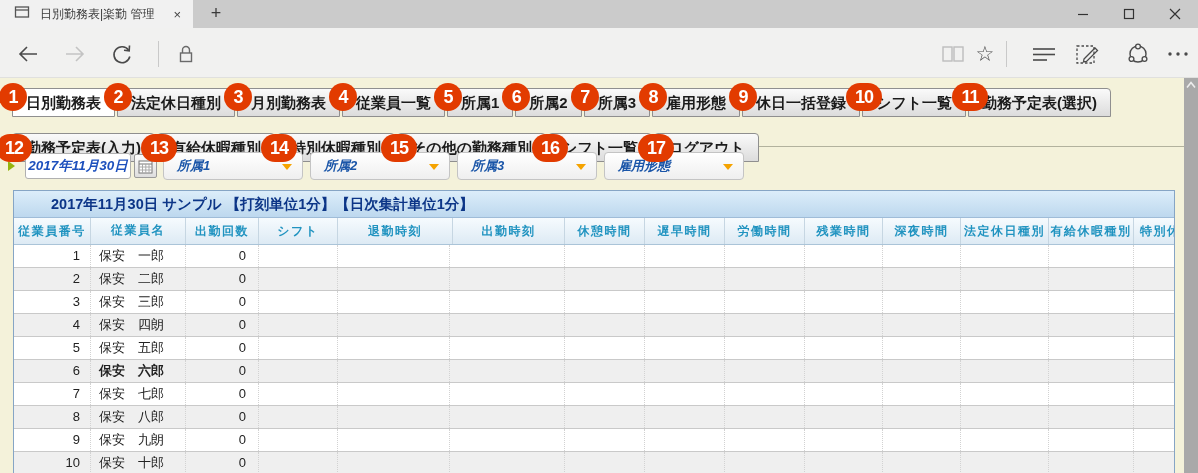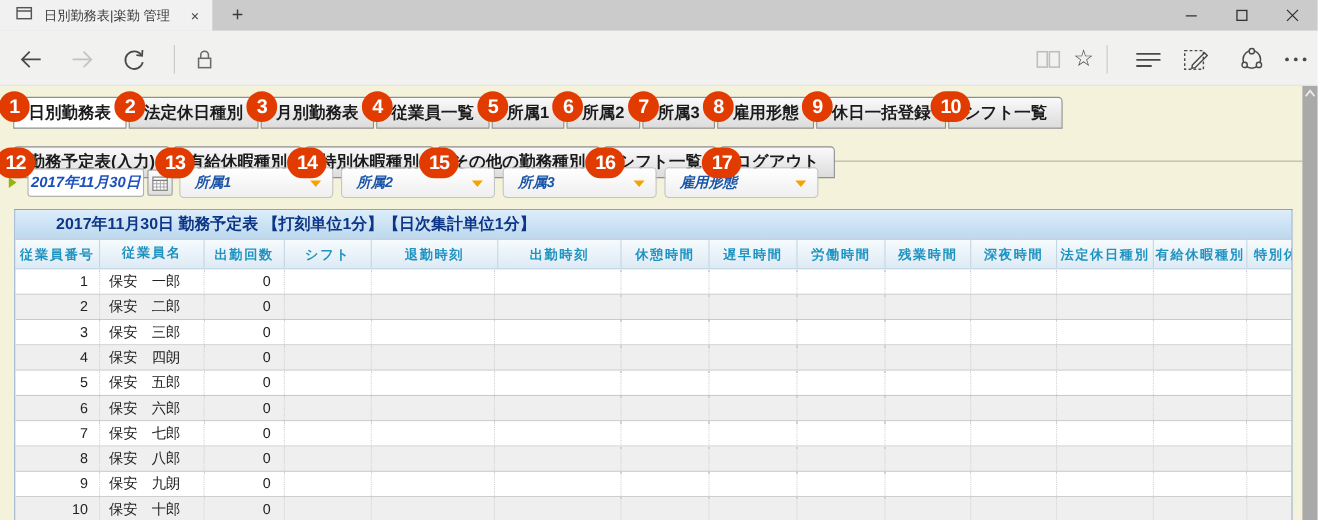--- a/index.html
+++ b/index.html
@@ -180,20 +180,21 @@
       <div class="wtab active"><span class="badge" style="background: rgb(226, 59, 0);">1</span><span>日別勤務表</span></div>
       <div class="wtab"><span class="badge" style="background: rgb(226, 59, 0);">2</span><span>法定休日種別</span></div>
       <div class="wtab"><span class="badge" style="background: rgb(226, 59, 0);">3</span><span>月別勤務表</span></div>
       <div class="wtab"><span class="badge" style="background: rgb(226, 59, 0);">4</span><span>従業員一覧</span></div>
       <div class="wtab"><span class="badge" style="background: rgb(226, 59, 0);">5</span><span>所属1</span></div>
       <div class="wtab"><span class="badge" style="background: rgb(226, 59, 0);">6</span><span>所属2</span></div>
       <div class="wtab"><span class="badge" style="background: rgb(226, 59, 0);">7</span><span>所属3</span></div>
       <div class="wtab"><span class="badge" style="background: rgb(226, 59, 0);">8</span><span>雇用形態</span></div>
       <div class="wtab"><span class="badge" style="background: rgb(226, 59, 0);">9</span><span>休日一括登録</span></div>
       <div class="wtab"><span class="badge wide" style="background: rgb(226, 59, 0);">10</span><span>シフト一覧</span></div>
+      <div class="wtab"><span class="badge wide" style="background: rgb(226, 59, 0);">11</span><span>勤務予定表(選択)</span></div>
     </div>
   <div class="wtabrow r2">
       <div class="wtab"><span class="badge wide" style="background: rgb(226, 59, 0);">12</span><span>勤務予定表(入力)</span></div>
       <div class="wtab"><span class="badge wide" style="background: rgb(226, 59, 0);">13</span><span>有給休暇種別</span></div>
       <div class="wtab"><span class="badge wide" style="background: rgb(226, 59, 0);">14</span><span>特別休暇種別</span></div>
       <div class="wtab"><span class="badge wide" style="background: rgb(226, 59, 0);">15</span><span>その他の勤務種別</span></div>
       <div class="wtab"><span class="badge wide" style="background: rgb(226, 59, 0);">16</span><span>シフト一覧</span></div>
       <div class="wtab"><span class="badge wide" style="background: rgb(226, 59, 0);">17</span><span>ログアウト</span></div>
     </div>
 
@@ -213,21 +214,21 @@
     </div>
     <div id="ddl-host">
         <div class="ddl" style="left: 163px;"><span>所属1</span><span class="arr" style="border-top-color: rgb(245, 163, 0);"></span></div>
         <div class="ddl" style="left: 310px;"><span>所属2</span><span class="arr" style="border-top-color: rgb(245, 163, 0);"></span></div>
         <div class="ddl" style="left: 457px;"><span>所属3</span><span class="arr" style="border-top-color: rgb(245, 163, 0);"></span></div>
         <div class="ddl" style="left: 604px;"><span>雇用形態</span><span class="arr" style="border-top-color: rgb(245, 163, 0);"></span></div>
       </div>
   </div>
 
   <div class="panel">
-    <div class="ptitle">2017年11月30日 勤務予定表 【打刻単位1分】【日次集計単位1分】</div>
+    <div class="ptitle">2017年11月30日 サンプル 【打刻単位1分】【日次集計単位1分】</div>
     <div class="phead" id="phead">
         <div class="phc" style="width: 77px;">従業員番号</div>
         <div class="phc" style="width: 95px; font-family: Liberation Mono, monospace;">従業員名</div>
         <div class="phc" style="width: 73px;">出勤回数</div>
         <div class="phc" style="width: 79px;">シフト</div>
         <div class="phc" style="width: 115px;">退勤時刻</div>
         <div class="phc" style="width: 112px;">出勤時刻</div>
         <div class="phc" style="width: 80px;">休憩時間</div>
         <div class="phc" style="width: 80px;">遅早時間</div>
         <div class="phc" style="width: 80px;">労働時間</div>
@@ -313,21 +314,21 @@
           <div class="pc" style="width: 80px;"></div>
           <div class="pc" style="width: 80px;"></div>
           <div class="pc" style="width: 78px;"></div>
           <div class="pc" style="width: 78px;"></div>
           <div class="pc" style="width: 88px;"></div>
           <div class="pc" style="width: 85px;"></div>
           <div class="pc" style="width: 120px;"></div>
         </div>
         <div class="prow alt">
           <div class="pc num" style="width: 77px;">6</div>
-          <div class="pc name" style="width: 95px;">保安　六郎</div>
+          <div class="pc name" style="width: 95px; font-weight: bold;">保安　六郎</div>
           <div class="pc cnt" style="width: 73px;">0</div>
           <div class="pc" style="width: 79px;"></div>
           <div class="pc" style="width: 112px;"></div>
           <div class="pc" style="width: 115px;"></div>
           <div class="pc" style="width: 80px;"></div>
           <div class="pc" style="width: 80px;"></div>
           <div class="pc" style="width: 80px;"></div>
           <div class="pc" style="width: 78px;"></div>
           <div class="pc" style="width: 78px;"></div>
           <div class="pc" style="width: 88px;"></div>

